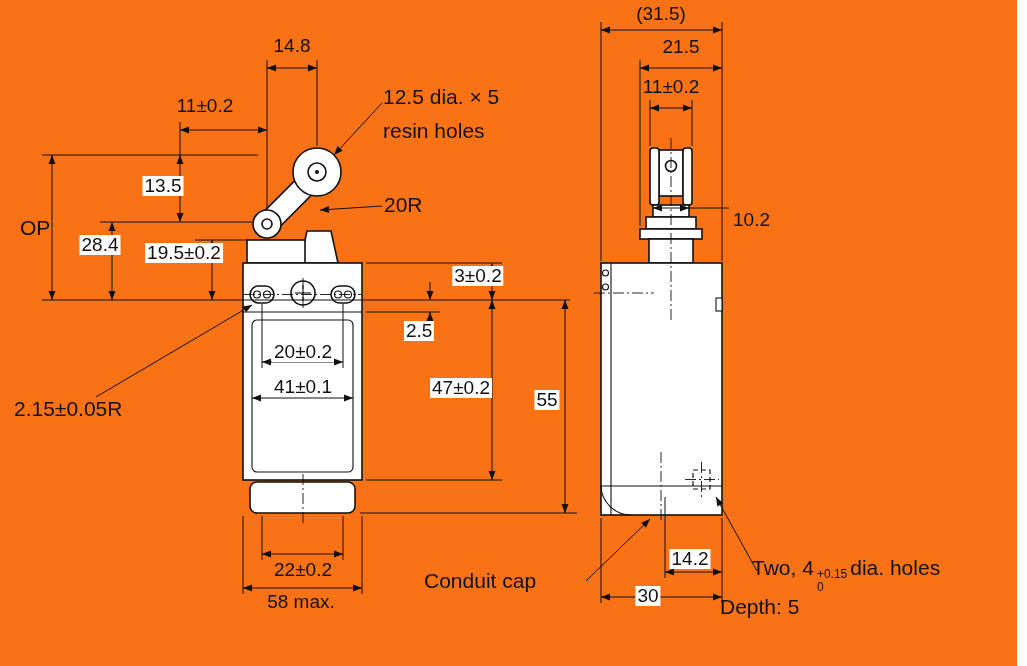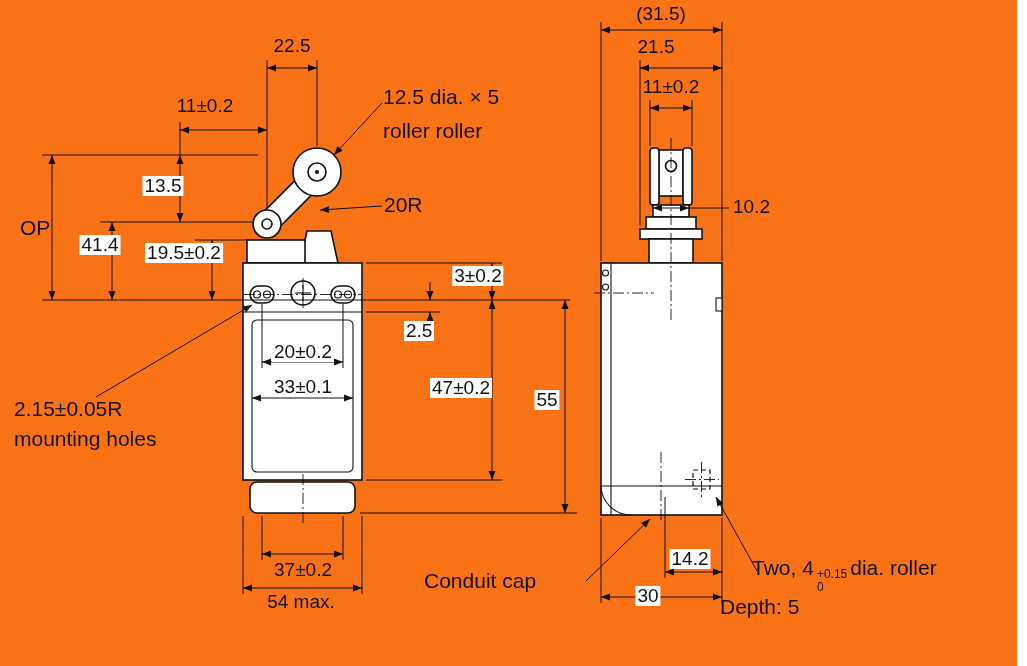--- a/index.html
+++ b/index.html
@@ -148,47 +148,46 @@
   <g>
     <line x1="382" y1="103" x2="334" y2="155" class="lead"></line>
     <line x1="382" y1="206" x2="320" y2="210" class="lead"></line>
     <line x1="96" y1="397" x2="252" y2="305" class="lead"></line>
     <line x1="586" y1="581" x2="650" y2="519" class="lead"></line>
     <line x1="757" y1="571" x2="716" y2="497" class="lead"></line>
   </g>
 </svg>
 
 <div class="lbl c" style="left:661px;top:4px">(31.5)</div>
-<div class="lbl c" style="left:656px;top:37px">21.5</div>
+<div class="lbl c" style="left:681px;top:37px">21.5</div>
 <div class="lbl c" style="left:671px;top:77px">11±0.2</div>
-<div class="lbl c" style="left:292px;top:36px">22.5</div>
+<div class="lbl c" style="left:292px;top:36px">14.8</div>
 <div class="lbl c" style="left:205px;top:96px">11±0.2</div>
 <div class="lbl a" style="left:383px;top:86px">12.5 dia. × 5</div>
-<div class="lbl a" style="left:383px;top:120px">roller roller</div>
+<div class="lbl a" style="left:383px;top:120px">resin holes</div>
 <div class="lbl c bg" style="left:163px;top:176px">13.5</div>
 <div class="lbl a" style="left:384px;top:194px">20R</div>
 <div class="lbl a" style="left:20px;top:217px">OP</div>
-<div class="lbl c bg" style="left:100px;top:235px">41.4</div>
+<div class="lbl c bg" style="left:100px;top:235px">28.4</div>
 <div class="lbl c bg" style="left:184px;top:243px">19.5±0.2</div>
-<div class="lbl" style="left:733px;top:197px">10.2</div>
+<div class="lbl" style="left:733px;top:210px">10.2</div>
 <div class="lbl c bg" style="left:478px;top:266px">3±0.2</div>
 <div class="lbl bg" style="left:404px;top:321px">2.5</div>
 <div class="lbl c bg" style="left:303px;top:342px">20±0.2</div>
-<div class="lbl c bg" style="left:303px;top:377px">33±0.1</div>
+<div class="lbl c bg" style="left:303px;top:377px">41±0.1</div>
 <div class="lbl c bg" style="left:461px;top:378px">47±0.2</div>
 <div class="lbl c bg" style="left:547px;top:390px">55</div>
 <div class="lbl a" style="left:14px;top:398px">2.15±0.05R</div>
-<div class="lbl a" style="left:14px;top:428px">mounting holes</div>
-<div class="lbl c" style="left:303px;top:560px">37±0.2</div>
-<div class="lbl c" style="left:301px;top:592px">54 max.</div>
+<div class="lbl c" style="left:303px;top:560px">22±0.2</div>
+<div class="lbl c" style="left:301px;top:592px">58 max.</div>
 <div class="lbl a" style="left:424px;top:570px">Conduit cap</div>
 <div class="lbl c bg" style="left:690px;top:549px">14.2</div>
 <div class="lbl c bg" style="left:648px;top:586px">30</div>
 
 <div class="lbl a" style="left:752px;top:557px">
   <span>Two, 4</span><span class="tolstack">
         <span>+0.15</span>
         <span>0</span>
-      </span><span>dia. roller</span>
+      </span><span>dia. holes</span>
 </div>
 <div class="lbl a" style="left:720px;top:596px">Depth: 5</div>
 
 </div>
 
 </body></html>

